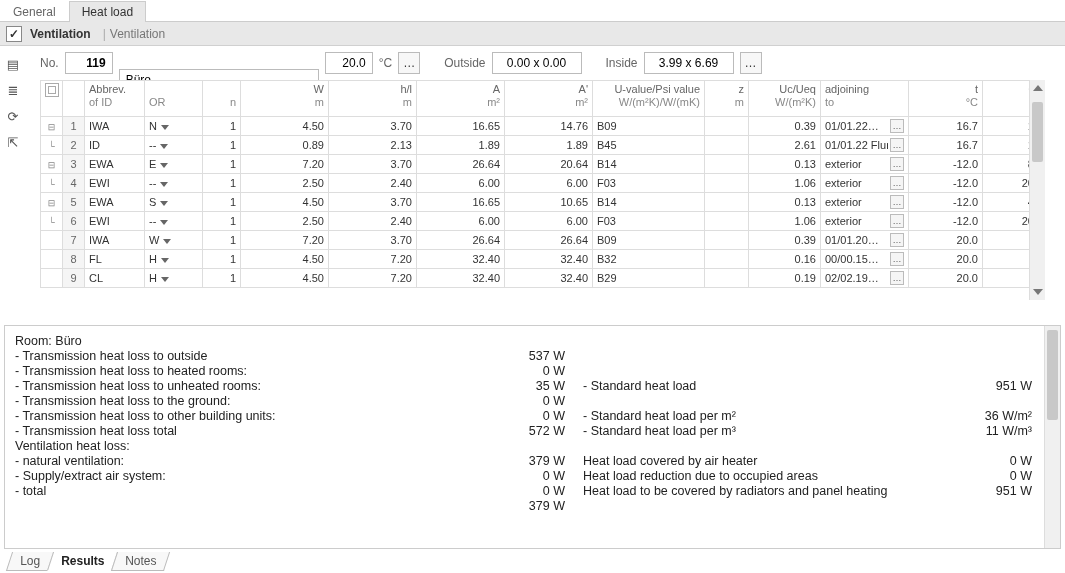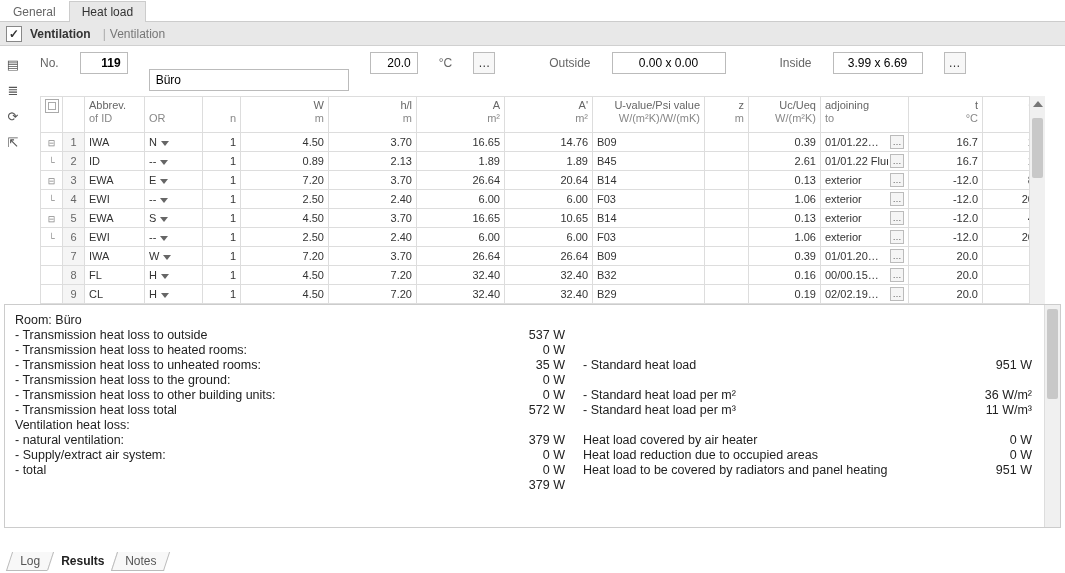--- a/index.html
+++ b/index.html
@@ -65,21 +65,21 @@
   .side-tools .tool-icon {
     width:18px; height:16px;
     display:flex; align-items:center; justify-content:center;
     color:#555; cursor:pointer; font-size:13px;
   }
   .params-row {
     display:flex;
     align-items:center;
     height: 34px;
     padding: 4px 8px 4px 40px;
-    gap:21px;
+    gap:6px;
   }
   .lbl { color:#666; font-size:12px; }
   .txt-inp {
     border:1px solid #bbb;
     height:22px;
     padding:0 6px;
     text-align:right;
     background:#fff;
     font-size:12px;
   }
@@ -157,21 +157,21 @@
   .vscroll .track { flex:1; position:relative; }
   .vscroll .thumb {
     position:absolute; left:2px; right:2px; top:6px; height:60px;
     background:#c8c8c8; border-radius:2px;
   }
   .arrow-up::before{content:"";border-left:5px solid transparent;border-right:5px solid transparent;border-bottom:6px solid #777;}
   .arrow-down::before{content:"";border-left:5px solid transparent;border-right:5px solid transparent;border-top:6px solid #777;}
 
   .summary-pane {
     position:absolute;
-    left:4px; right:4px; top:304px;
+    left:4px; right:4px; top:325px;
     height:224px;
     border:1px solid #ccc;
     background:#fff;
     overflow:hidden;
   }
   .summary-content {
     padding:8px 10px;
     display:flex;
     font-size:12.5px;
     color:#222;
@@ -207,21 +207,20 @@
     transform: skew(-18deg);
     cursor:pointer;
     color:#555;
     margin-left:-1px;
   }
   .bottom-tab span { display:inline-block; transform: skew(18deg);}
   .bottom-tab.active { background:#fff; font-weight:bold; color:#222; border-bottom-color:#fff;}
   .table-wrap {
     position:relative;
     height:220px;
-    margin-top:16px;
   }
   .hdr-icon {
     width:14px;height:14px;border:1px solid #aaa; display:inline-block;
     position:relative;
   }
   .hdr-icon::before{content:"";position:absolute;left:2px;top:2px;right:2px;bottom:2px;border:1px solid #aaa;}
   .adj-cell{ display:flex; align-items:center;}
   .adj-cell .adj-text{ flex:1; overflow:hidden; white-space:nowrap; text-overflow:clip;}
   .ellips-btn{
     width:14px;height:14px;border:1px solid #bbb;background:#f5f5f5;
@@ -253,21 +252,21 @@
 
 <div class="params-row">
   <span class="lbl">No.</span>
   <input class="txt-inp" style="width: 48px; font-weight: bold;" value="119">
   <input class="txt-inp left" style="width: 200px;" value="Büro">
   <input class="txt-inp" style="width: 48px;" value="20.0">
   <span class="lbl">°C</span>
   <div class="small-btn">…</div>
   <span style="width:12px"></span>
   <span class="lbl">Outside</span>
-  <input class="txt-inp" style="width: 114px; text-align: center;" value="0.00 x 0.00">
+  <input class="txt-inp" style="width: 90px; text-align: center;" value="0.00 x 0.00">
   <span style="width:12px"></span>
   <span class="lbl">Inside</span>
   <input class="txt-inp" style="width: 90px; text-align: center;" value="3.99 x 6.69">
   <div class="small-btn">…</div>
 </div>
 
 <div class="table-area">
   <div class="table-wrap">
     <table class="data-table">
       <colgroup>

